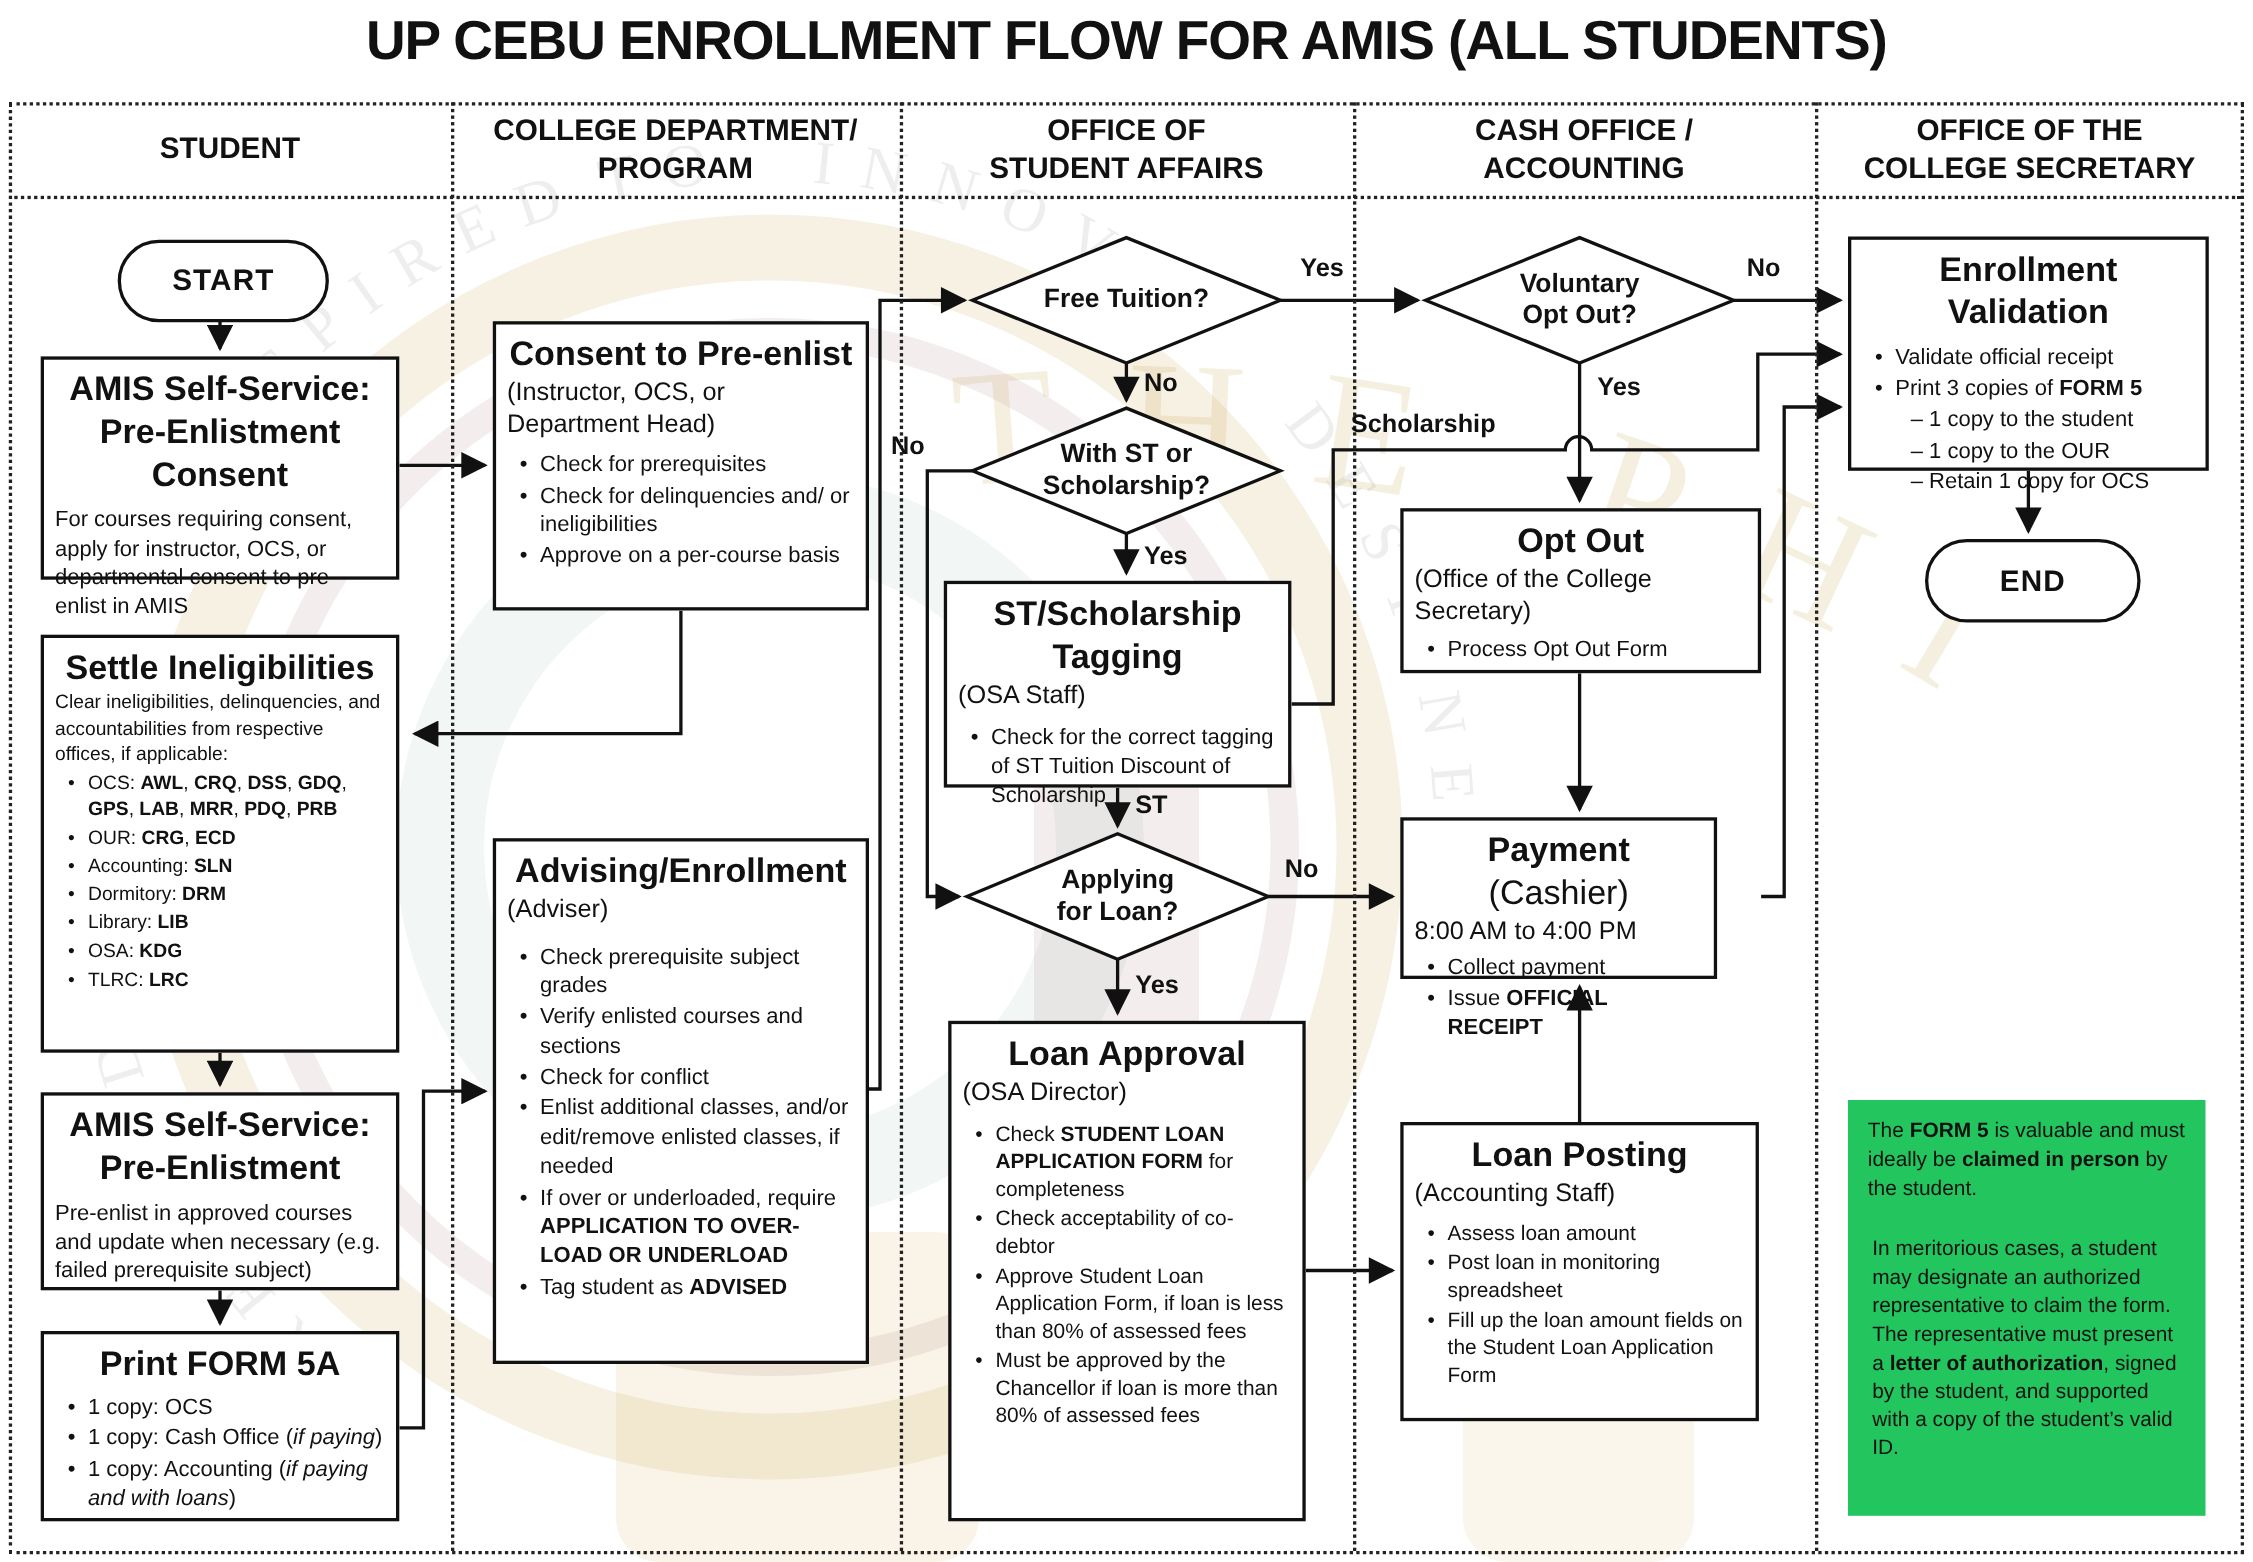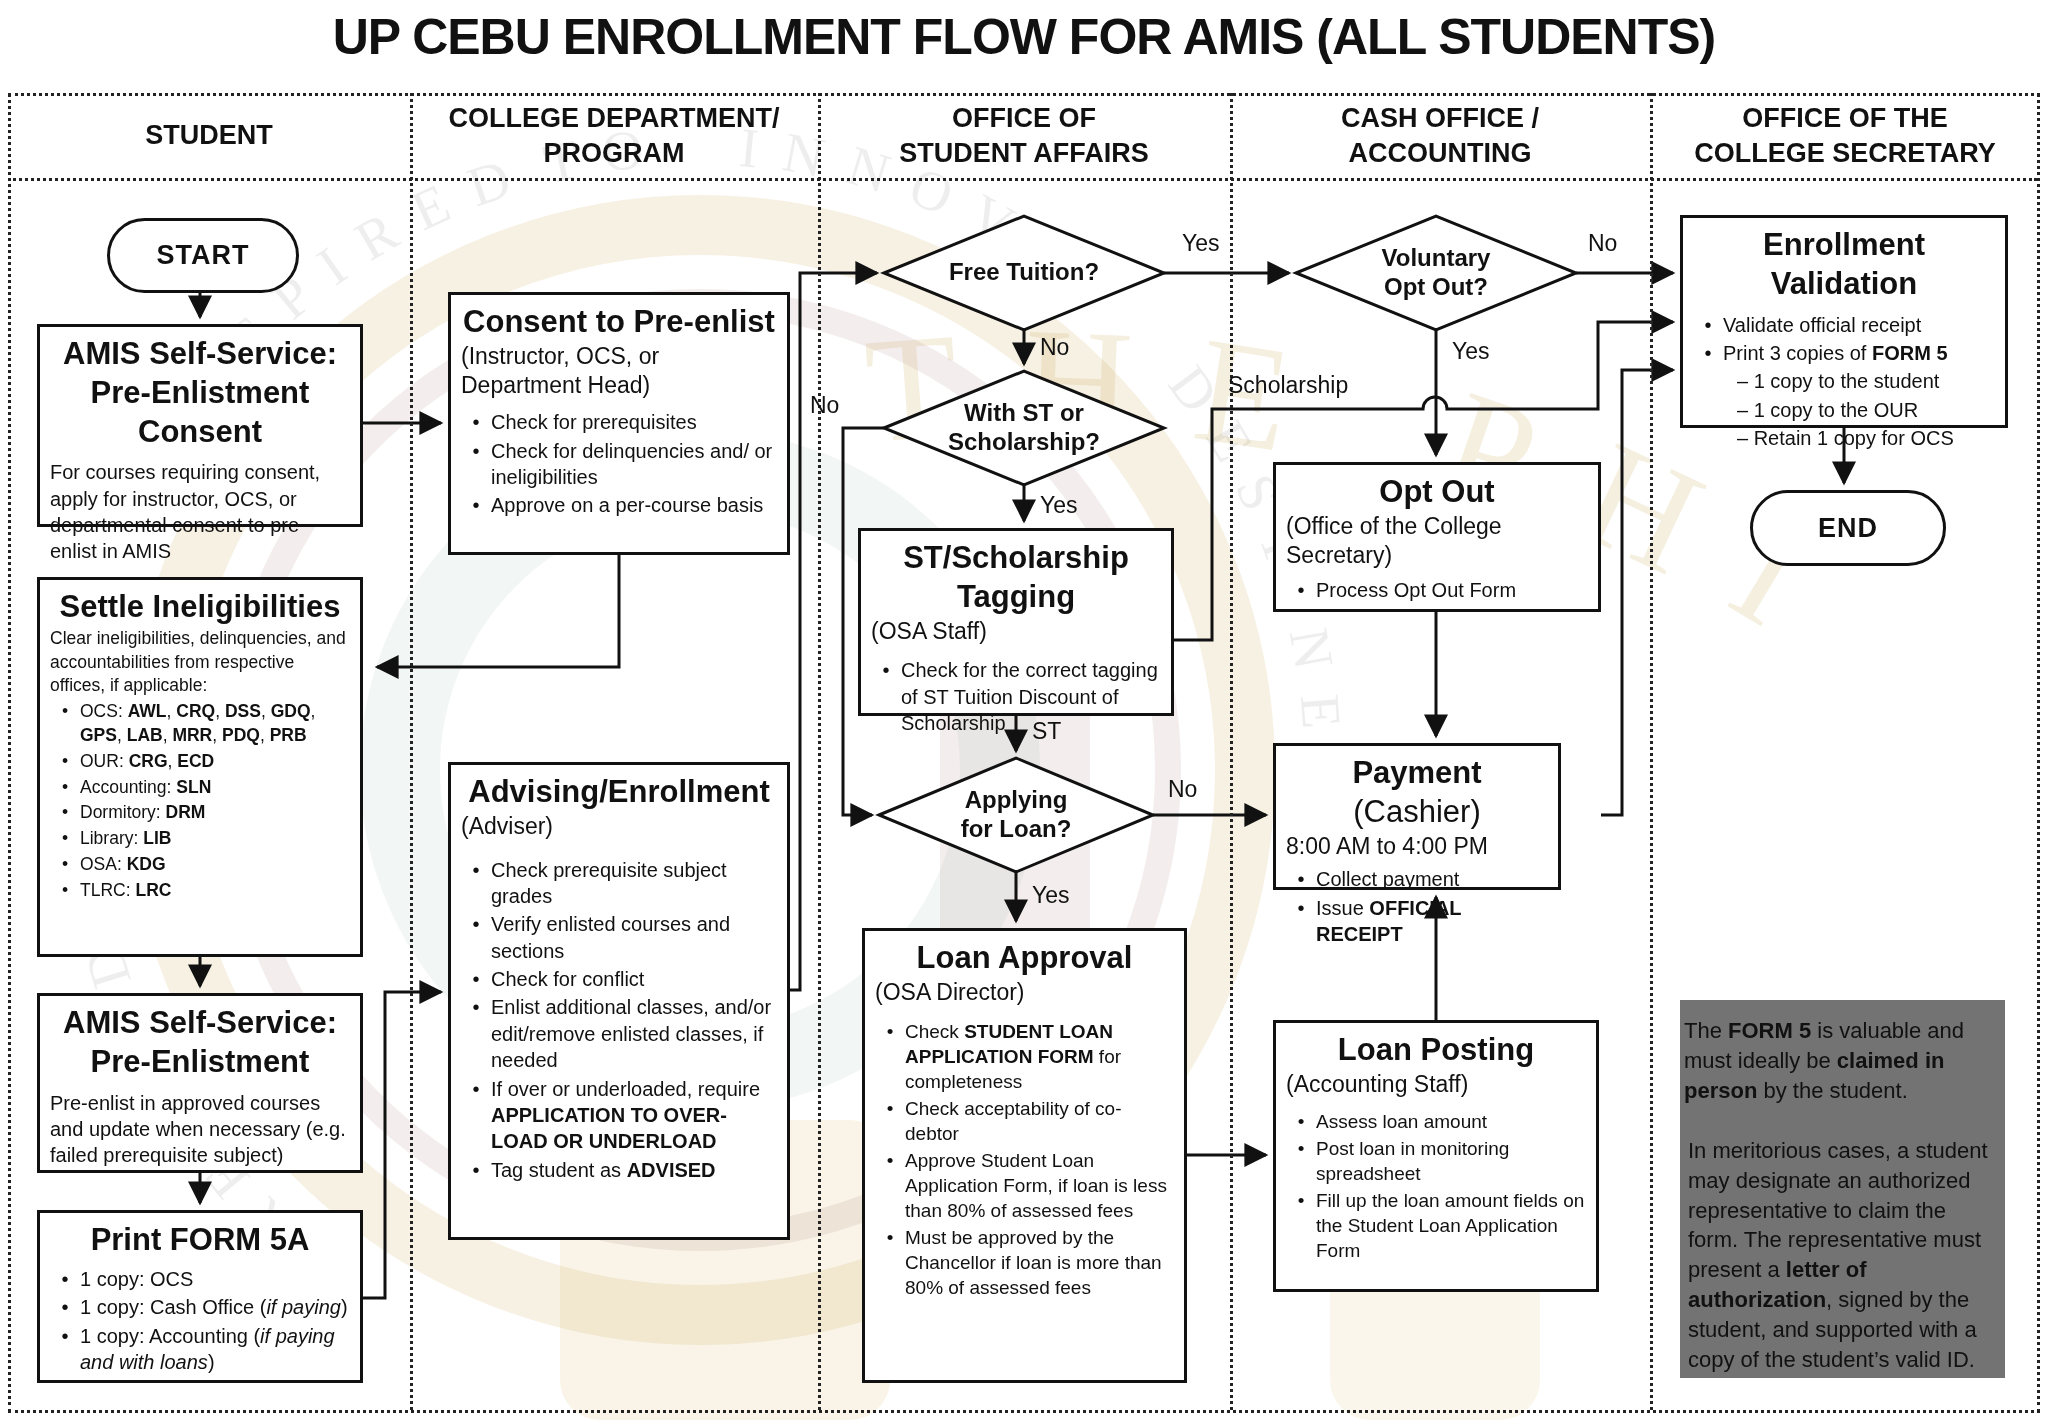--- a/index.html
+++ b/index.html
@@ -21,22 +21,22 @@
   .node-sub{text-align:left;font-size:23px;line-height:1.25;font-weight:normal}
   .node-body{font-size:20px;line-height:1.32;margin-top:8px}
   .bullets{margin-top:10px}
   .brow{display:flex;font-size:20px;line-height:1.32;margin-top:2px;text-align:left}
   .brow .dot{flex:none;width:30px;text-align:center}
   .brow .txt{flex:1}
   .brow.subdash{padding-left:44px;display:block}
   .f19 .brow{font-size:19px}
   .settle .node-body,.settle .brow{font-size:17.5px;line-height:1.36}
   .dlabel{position:absolute;text-align:center;font-weight:bold;font-size:24px;line-height:1.2;white-space:pre-line}
-  .elabel{position:absolute;font-weight:normal;font-size:23px}
-  .note{position:absolute;background:#737373;padding:16px 4px;font-size:22px;line-height:1.36;box-sizing:border-box}
+  .elabel{position:absolute;font-weight:bold;font-size:23px}
+  .note{position:absolute;background:#22c55e;padding:16px 18px;font-size:19px;line-height:1.36;box-sizing:border-box}
   .note p{margin:0 0 30px 0}
   .note p:last-child{margin:4px}
 </style>
 </head>
 <body>
 
 <div id="canvas">
 
   <svg class="overlay" viewBox="0 0 2048 1420">
     <defs>

